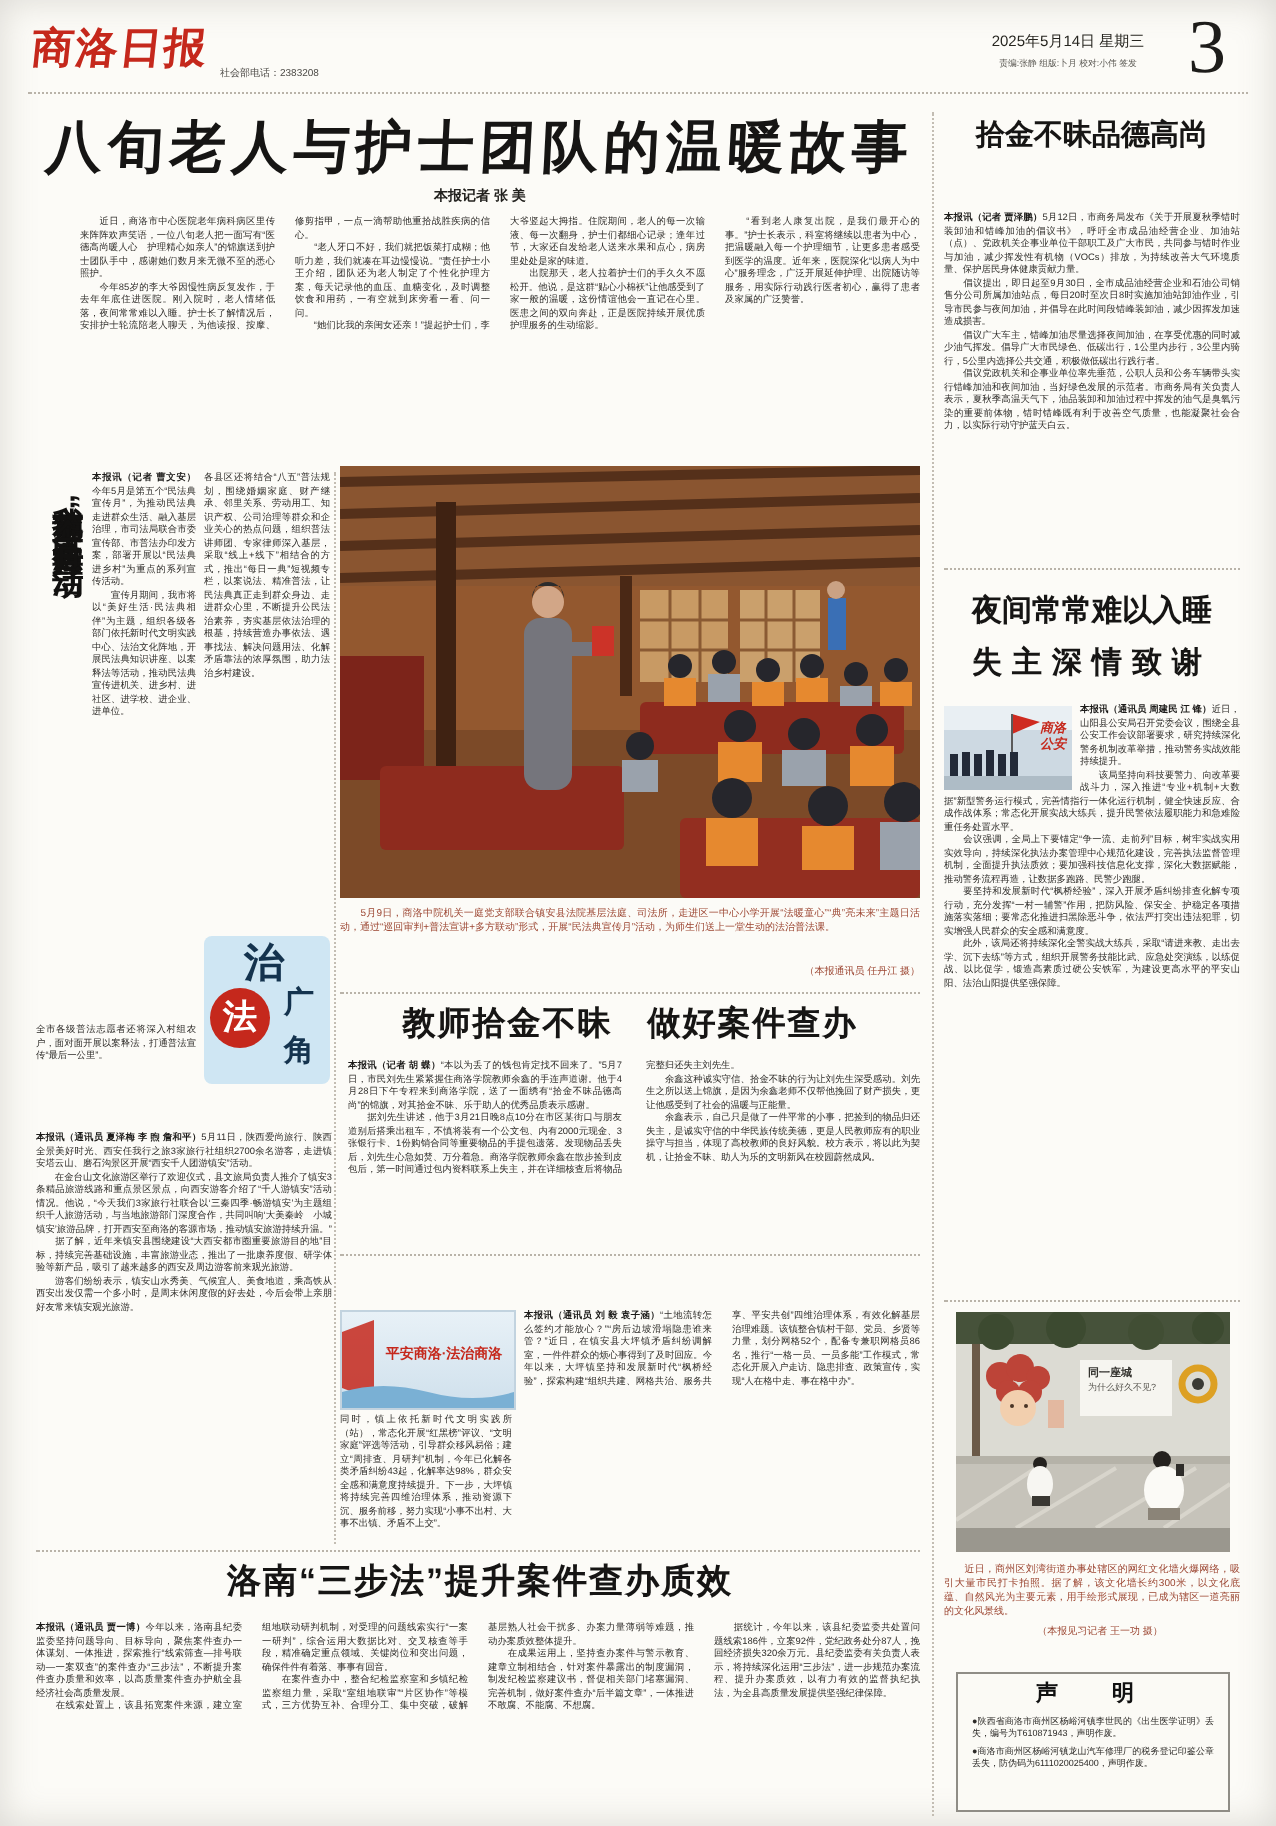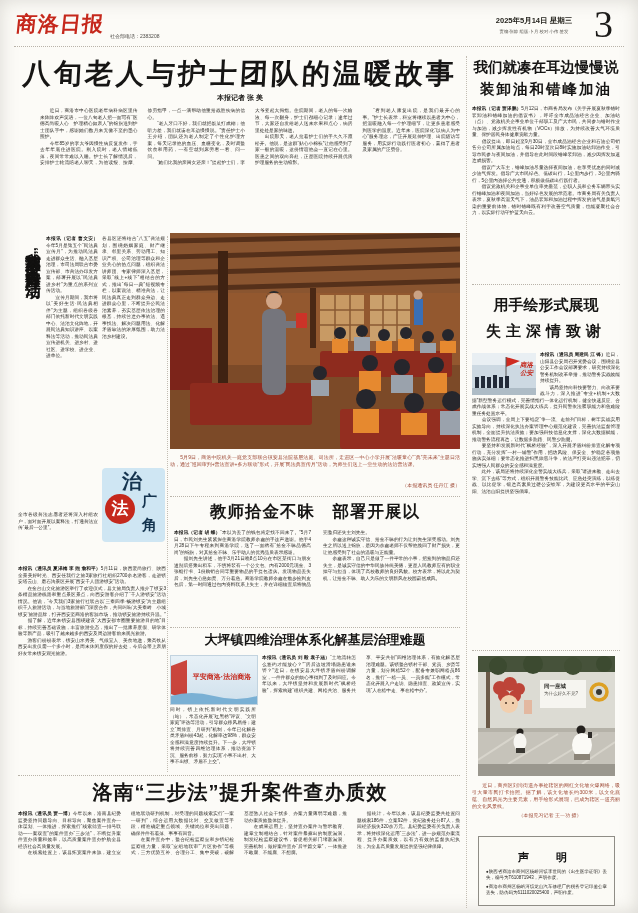--- a/index.html
+++ b/index.html
@@ -18,21 +18,21 @@
   .photo{overflow:hidden;}
   svg{display:block;}
 </style>
 </head>
 <body>
 
 <div id="page">
 
   <div class="abs serif" style="left:16px;top:10px;font-size:21px;font-weight:bold;color:#c5281c;transform:skewX(-6deg);letter-spacing:1px;">商洛日报</div>
   <div class="abs" style="left:110px;top:33px;font-size:5px;color:#4c4a46;">社会部电话：2383208</div>
-  <div class="abs" style="left:478px;top:16px;width:112px;font-size:7.5px;font-weight:bold;color:#26251f;text-align:center;">2025年5月14日 星期三</div>
+  <div class="abs" style="left:478px;top:16px;width:112px;font-size:7.5px;font-weight:normal;color:#26251f;text-align:center;">2025年5月14日 星期三</div>
   <div class="abs" style="left:474px;top:29px;width:120px;font-size:4.4px;color:#5a5852;text-align:center;">责编:张静 组版:卜月 校对:小伟 签发</div>
   <div class="abs serif" style="left:594px;top:2px;font-size:38px;color:#1d1c1a;">3</div>
   <div class="abs rule" style="left:14px;top:46px;width:610px;"></div>
 
   <div class="abs serif headline" style="left:20px;top:55px;width:440px;font-size:28px;letter-spacing:3px;transform:skewX(-3deg);">八旬老人与护士团队的温暖故事</div>
   <div class="abs" style="left:20px;top:93px;width:440px;text-align:center;font-size:7px;font-weight:bold;color:#23221f;">本报记者 张 美</div>
   <div class="abs t pre" style="left:40px;top:108px;width:420px;height:120px;column-count:4;column-gap:10px;">　　近日，商洛市中心医院老年病科病区里传来阵阵欢声笑语，一位八旬老人把一面写有“医德高尚暖人心　护理精心如亲人”的锦旗送到护士团队手中，感谢她们数月来无微不至的悉心照护。
 　　今年85岁的李大爷因慢性病反复发作，于去年年底住进医院。刚入院时，老人情绪低落，夜间常常难以入睡。护士长了解情况后，安排护士轮流陪老人聊天，为他读报、按摩、修剪指甲，一点一滴帮助他重拾战胜疾病的信心。
 　　“老人牙口不好，我们就把饭菜打成糊；他听力差，我们就凑在耳边慢慢说。”责任护士小王介绍，团队还为老人制定了个性化护理方案，每天记录他的血压、血糖变化，及时调整饮食和用药，一有空就到床旁看一看、问一问。
 　　“她们比我的亲闺女还亲！”提起护士们，李大爷竖起大拇指。住院期间，老人的每一次输液、每一次翻身，护士们都细心记录；逢年过节，大家还自发给老人送来水果和点心，病房里处处是家的味道。
@@ -127,68 +127,66 @@
         <circle cx="150" cy="140" r="7" fill="#26262c"></circle>
           <rect x="141" y="147" width="18" height="16" fill="#9aa2ac"></rect>
       </g>
     </svg>
   </div>
   <div class="abs caption pre" style="left:170px;top:454px;width:290px;height:34px;">　　5月9日，商洛中院机关一庭党支部联合镇安县法院基层法庭、司法所，走进区一中心小学开展“法暖童心”“典”亮未来”主题日活动，通过“巡回审判+普法宣讲+多方联动”形式，开展“民法典宣传月”活动，为师生们送上一堂生动的法治普法课。</div>
   <div class="abs" style="left:330px;top:482px;width:130px;text-align:right;font-size:5px;color:#9c4632;">（本报通讯员 任丹江 摄）</div>
 
   <div class="abs rule" style="left:170px;top:496px;width:290px;"></div>
 
-  <div class="abs headline" style="left:170px;top:501px;width:290px;font-size:16.5px;letter-spacing:1px;">教师拾金不昧　部署开展以</div>
+  <div class="abs headline" style="left:170px;top:501px;width:290px;font-size:16.5px;letter-spacing:1px;">教师拾金不昧　做好案件查办</div>
   <div class="abs t" style="left:174px;top:530px;width:286px;height:94px;column-count:2;column-gap:12px;">
     <b>本报讯（记者 胡 蝶）</b><span class="pre">“本以为丢了的钱包肯定找不回来了。”5月7日，市民刘先生紧紧握住商洛学院教师余鑫的手连声道谢。他于4月28日下午专程来到商洛学院，送了一面绣有“拾金不昧品德高尚”的锦旗，对其拾金不昧、乐于助人的优秀品质表示感谢。
 　　据刘先生讲述，他于3月21日晚8点10分在市区某街口与朋友道别后搭乘出租车，不慎将装有一个公文包、内有2000元现金、3张银行卡、1份购销合同等重要物品的手提包遗落。发现物品丢失后，刘先生心急如焚、万分着急。商洛学院教师余鑫在散步捡到皮包后，第一时间通过包内资料联系上失主，并在详细核查后将物品完整归还失主刘先生。
 　　余鑫这种诚实守信、拾金不昧的行为让刘先生深受感动。刘先生之所以送上锦旗，是因为余鑫老师不仅帮他挽回了财产损失，更让他感受到了社会的温暖与正能量。
 　　余鑫表示，自己只是做了一件平常的小事，把捡到的物品归还失主，是诚实守信的中华民族传统美德，更是人民教师应有的职业操守与担当，体现了高校教师的良好风貌。校方表示，将以此为契机，让拾金不昧、助人为乐的文明新风在校园蔚然成风。</span>
   </div>
 
   <div class="abs rule" style="left:170px;top:627px;width:290px;"></div>
 
-  <div class="abs headline" style="left:170px;top:631px;width:290px;font-size:13px;">大坪镇四维治理体系化解基层治理难题</div>
   <div class="abs photo" style="left:170px;top:655px;width:86px;height:48px;background:linear-gradient(180deg,#e8f1f7,#cfe0ec);border:1px solid #c2d3df;">
     <svg width="86" height="48" viewBox="0 0 86 48" class="abs" style="left:0;top:0;">
       <polygon points="0,10 16,4 16,44 0,38" fill="#c5281c" opacity="0.85"></polygon>
       <path d="M0 40 Q 20 34 43 40 T 86 40 L 86 48 L 0 48 Z" fill="#7ab0d4"></path>
     </svg>
     <span class="abs" style="left:16px;top:16px;width:70px;text-align:center;font-size:7px;font-weight:bold;color:#c5281c;">平安商洛·法治商洛</span>
   </div>
   <div class="abs t" style="left:262px;top:655px;width:198px;height:114px;column-count:2;column-gap:10px;">
     <b>本报讯（通讯员 刘 毅 袁子涵）</b><span class="pre">“土地流转怎么签约才能放心？”“房后边坡滑塌隐患谁来管？”近日，在镇安县大坪镇矛盾纠纷调解室，一件件群众的烦心事得到了及时回应。今年以来，大坪镇坚持和发展新时代“枫桥经验”，探索构建“组织共建、网格共治、服务共享、平安共创”四维治理体系，有效化解基层治理难题。该镇整合镇村干部、党员、乡贤等力量，划分网格52个，配备专兼职网格员86名，推行“一格一员、一员多能”工作模式，常态化开展入户走访、隐患排查、政策宣传，实现“人在格中走、事在格中办”。</span>
   </div>
   <div class="abs t pre" style="left:170px;top:707px;width:86px;height:62px;">同时，镇上依托新时代文明实践所（站），常态化开展“红黑榜”评议、“文明家庭”评选等活动，引导群众移风易俗；建立“周排查、月研判”机制，今年已化解各类矛盾纠纷43起，化解率达98%，群众安全感和满意度持续提升。下一步，大坪镇将持续完善四维治理体系，推动资源下沉、服务前移，努力实现“小事不出村、大事不出镇、矛盾不上交”。</div>
 
   <div class="abs rule" style="left:18px;top:775px;width:442px;"></div>
 
-  <div class="abs headline" style="left:40px;top:779px;width:400px;font-size:20px;letter-spacing:1px;">洛南“三步法”提升案件查办质效</div>
+  <div class="abs headline" style="left:40px;top:779px;width:400px;font-size:17px;letter-spacing:1px;">洛南“三步法”提升案件查办质效</div>
   <div class="abs t" style="left:18px;top:811px;width:442px;height:96px;column-count:4;column-gap:10px;">
     <b>本报讯（通讯员 贾一博）</b><span class="pre">今年以来，洛南县纪委监委坚持问题导向、目标导向，聚焦案件查办一体谋划、一体推进，探索推行“线索筛查—排号联动—一案双查”的案件查办“三步法”，不断提升案件查办质量和效率，以高质量案件查办护航全县经济社会高质量发展。
 　　在线索处置上，该县拓宽案件来源，建立室组地联动研判机制，对受理的问题线索实行“一案一研判”，综合运用大数据比对、交叉核查等手段，精准确定重点领域、关键岗位和突出问题，确保件件有着落、事事有回音。
 　　在案件查办中，整合纪检监察室和乡镇纪检监察组力量，采取“室组地联审”“片区协作”等模式，三方优势互补、合理分工、集中突破，破解基层熟人社会干扰多、办案力量薄弱等难题，推动办案质效整体提升。
 　　在成果运用上，坚持查办案件与警示教育、建章立制相结合，针对案件暴露出的制度漏洞，制发纪检监察建议书，督促相关部门堵塞漏洞、完善机制，做好案件查办“后半篇文章”，一体推进不敢腐、不能腐、不想腐。
 　　据统计，今年以来，该县纪委监委共处置问题线索186件，立案92件，党纪政务处分87人，挽回经济损失320余万元。县纪委监委有关负责人表示，将持续深化运用“三步法”，进一步规范办案流程、提升办案质效，以有力有效的监督执纪执法，为全县高质量发展提供坚强纪律保障。</span>
   </div>
 
   <div class="abs vrule" style="left:466px;top:56px;height:852px;"></div>
 
-  <div class="abs headline" style="left:472px;top:58px;width:148px;font-size:14.5px;">我们就凑在耳边慢慢说</div>
-  <div class="abs headline" style="left:472px;top:80px;width:148px;font-size:14.5px;letter-spacing:2px;">装卸油和错峰加油</div>
+  <div class="abs headline" style="left:472px;top:58px;width:148px;font-size:14.5px;">拾金不昧品德高尚</div>
   <div class="abs t" style="left:472px;top:106px;width:148px;height:172px;">
     <b>本报讯（记者 贾泽鹏）</b><span class="pre">5月12日，市商务局发布《关于开展夏秋季错时装卸油和错峰加油的倡议书》，呼吁全市成品油经营企业、加油站（点）、党政机关企事业单位干部职工及广大市民，共同参与错时作业与加油，减少挥发性有机物（VOCs）排放，为持续改善大气环境质量、保护居民身体健康贡献力量。
 　　倡议提出，即日起至9月30日，全市成品油经营企业和石油公司销售分公司所属加油站点，每日20时至次日8时实施加油站卸油作业，引导市民参与夜间加油，并倡导在此时间段错峰装卸油，减少因挥发加速造成损害。
 　　倡议广大车主，错峰加油尽量选择夜间加油，在享受优惠的同时减少油气挥发。倡导广大市民绿色、低碳出行，1公里内步行，3公里内骑行，5公里内选择公共交通，积极做低碳出行践行者。
 　　倡议党政机关和企事业单位率先垂范，公职人员和公务车辆带头实行错峰加油和夜间加油，当好绿色发展的示范者。市商务局有关负责人表示，夏秋季高温天气下，油品装卸和加油过程中挥发的油气是臭氧污染的重要前体物，错时错峰既有利于改善空气质量，也能凝聚社会合力，以实际行动守护蓝天白云。</span>
   </div>
 
   <div class="abs rule" style="left:472px;top:284px;width:148px;"></div>
 
-  <div class="abs headline" style="left:472px;top:296px;width:148px;font-size:15px;">用手绘形式展现</div>
+  <div class="abs headline" style="left:472px;top:296px;width:148px;font-size:15px;">夜间常常难以入睡</div>
   <div class="abs headline" style="left:472px;top:322px;width:148px;font-size:15px;letter-spacing:5px;">失主深情致谢</div>
   <div class="abs t" style="left:472px;top:352px;width:148px;height:294px;">
     <span class="photo" style="float:left;width:64px;height:42px;margin:1px 4px 2px 0;position:relative;display:block;background:linear-gradient(180deg,#e8eef2,#c3d2dd);">
       <svg width="64" height="42" viewBox="0 0 64 42" style="position:absolute;left:0;top:0;">
         <rect width="64" height="42" fill="#cdd9e2"></rect>
         <rect y="0" width="64" height="12" fill="#e9eff3"></rect>
         <polygon points="34,4 48,8 34,14" fill="#cf2b20"></polygon>
         <line x1="34" y1="4" x2="34" y2="26" stroke="#5a5a5a" stroke-width="1"></line>
         <g fill="#222a38">
           <rect x="3" y="24" width="4" height="11"></rect>
@@ -251,19 +249,19 @@
       <ellipse cx="104" cy="89" rx="10" ry="12" fill="#fbfaf6"></ellipse>
       <rect x="96" y="98" width="16" height="6" fill="#8b8478"></rect>
       <rect x="110" y="76" width="4" height="6" fill="#2e2c29"></rect>
     </svg>
     <span style="position:absolute;left:66px;top:27px;font-size:5.5px;font-weight:bold;color:#33322e;">同一座城</span>
     <span style="position:absolute;left:66px;top:35px;font-size:4.5px;color:#55534d;">为什么好久不见?</span>
   </div>
   <div class="abs caption pre" style="left:472px;top:782px;width:148px;height:30px;">　　近日，商州区刘湾街道办事处辖区的网红文化墙火爆网络，吸引大量市民打卡拍照。据了解，该文化墙长约300米，以文化底蕴、自然风光为主要元素，用手绘形式展现，已成为辖区一道亮丽的文化风景线。</div>
   <div class="abs" style="left:490px;top:812px;width:120px;text-align:center;font-size:5px;color:#9c4632;">（本报见习记者 王一功 摄）</div>
 
-  <div class="abs" style="left:478px;top:836px;width:137px;height:70px;border:1px solid #8f8d86;background:#fbfaf5;box-sizing:border-box;padding:13px 7px;">
+  <div class="abs" style="left:478px;top:836px;width:137px;height:70px;border:1px solid #8f8d86;background:#fbfaf5;box-sizing:border-box;padding:2px 7px;">
     <div style="text-align:center;font-size:11px;font-weight:bold;letter-spacing:8px;color:#111;margin-bottom:4px;">声　明</div>
     <div class="t" style="font-size:4.5px;line-height:6.4px;margin-bottom:2px;">●陕西省商洛市商州区杨峪河镇李世民的《出生医学证明》丢失，编号为T610871943，声明作废。</div>
     <div class="t" style="font-size:4.5px;line-height:6.4px;">●商洛市商州区杨峪河镇龙山汽车修理厂的税务登记印鉴公章丢失，防伪码为6111020025400，声明作废。</div>
   </div>
 
 </div>
 
 </body></html>

